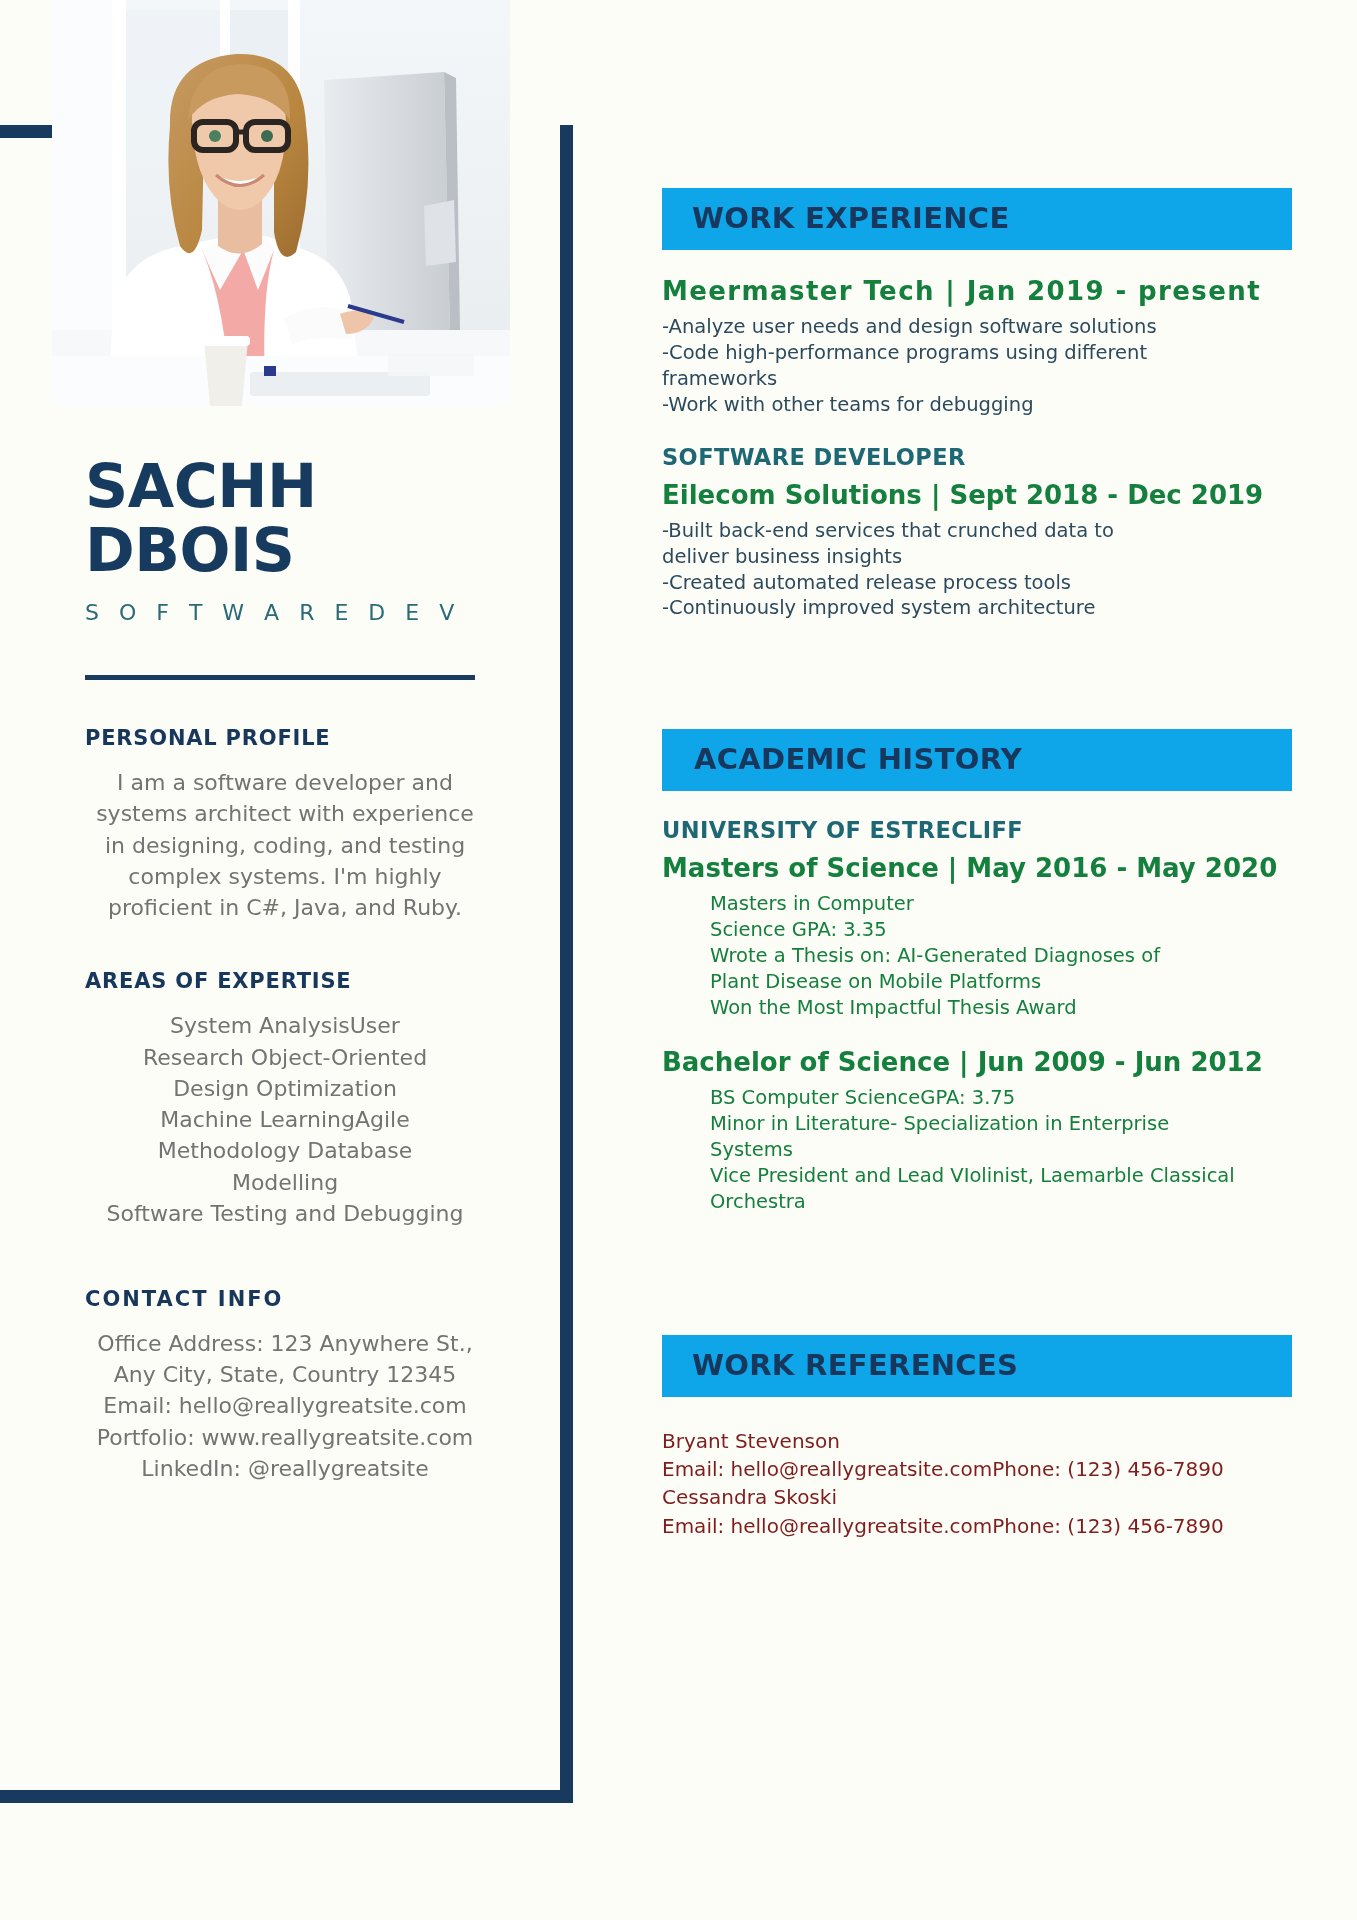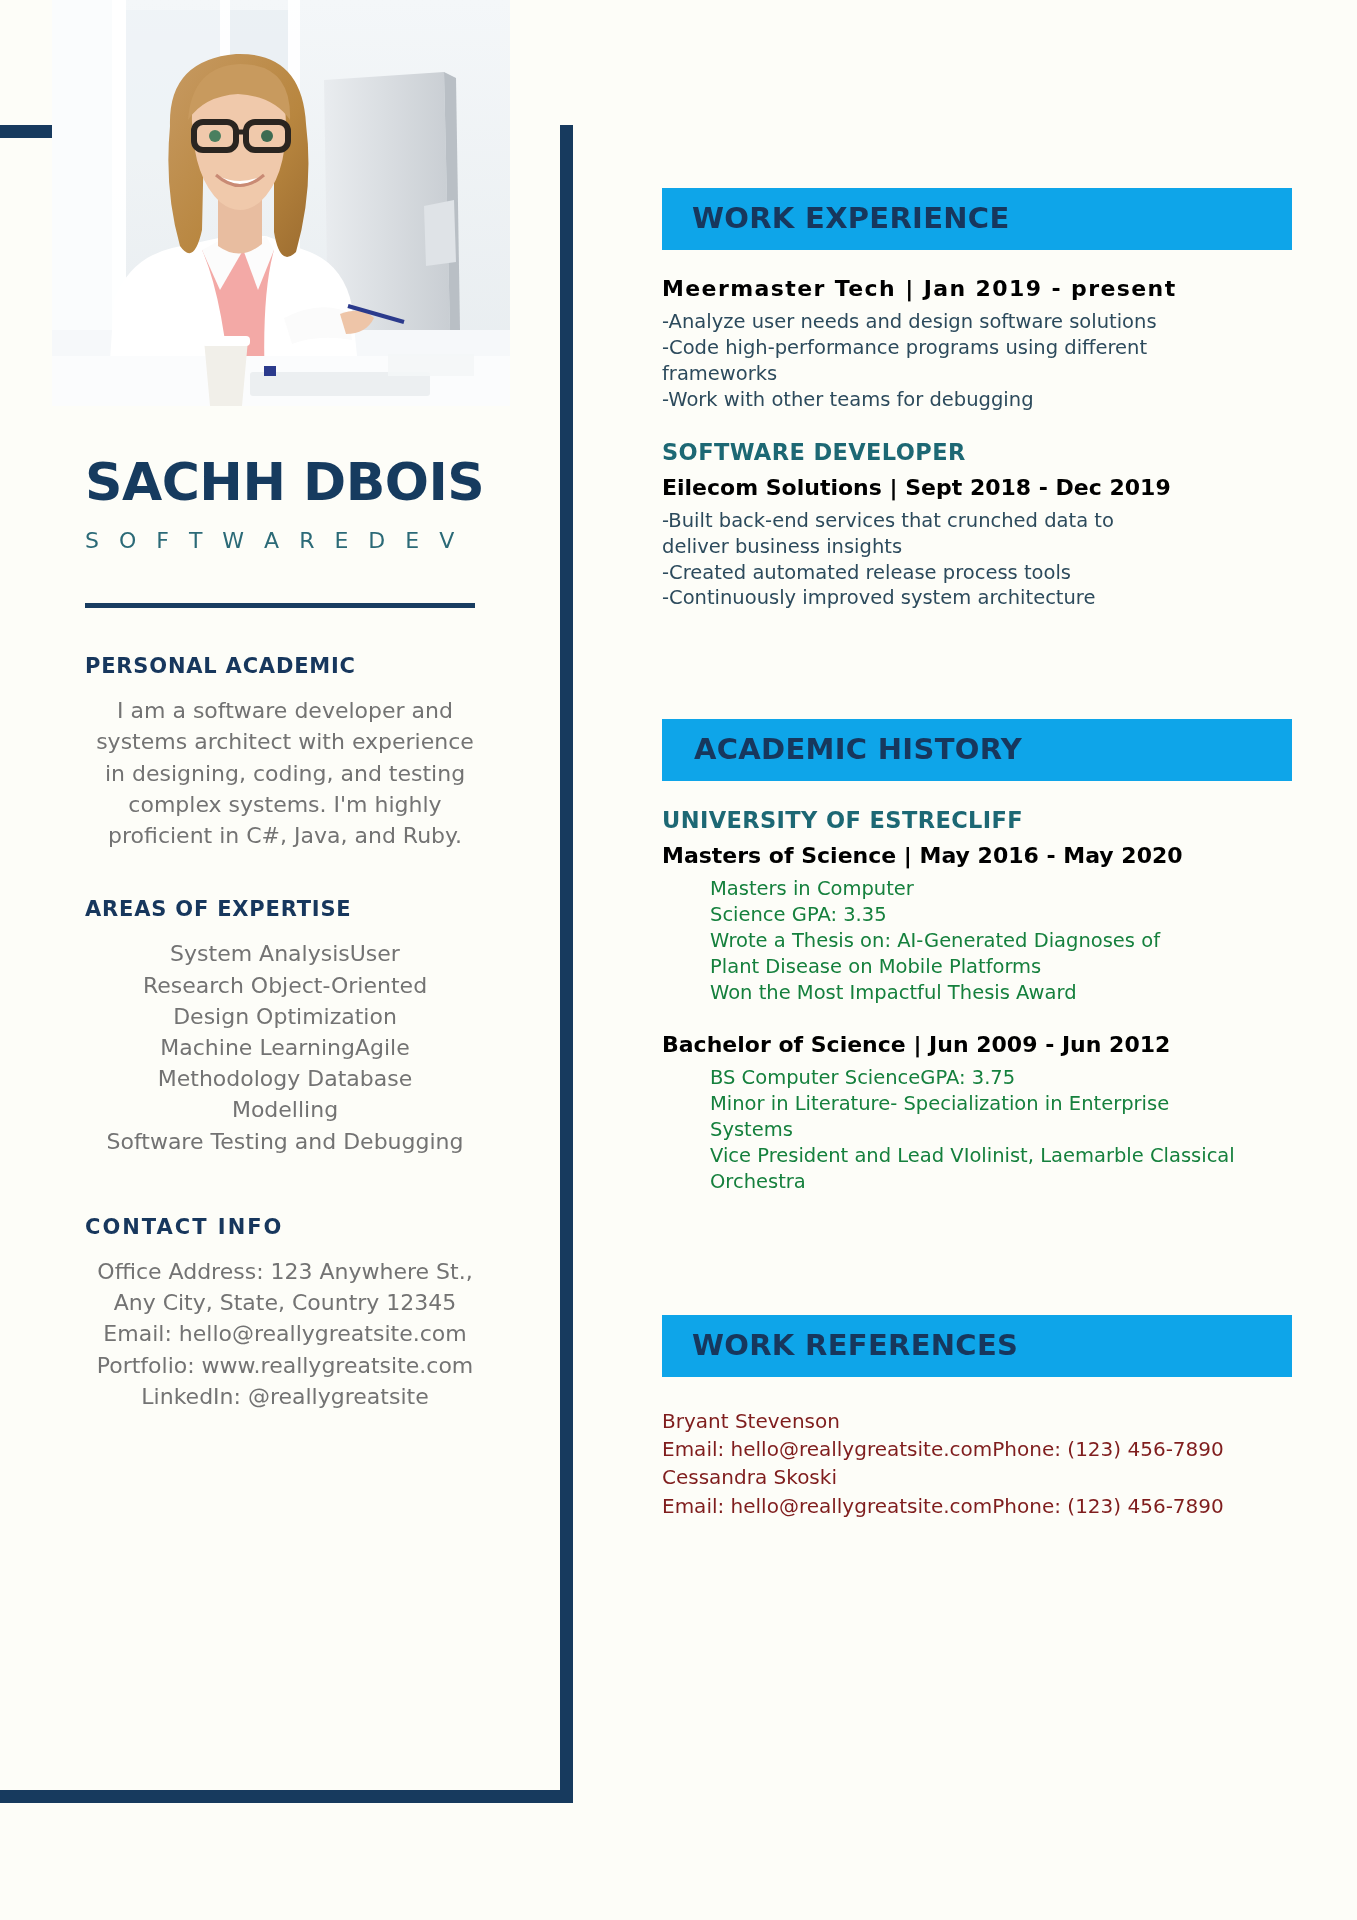--- a/index.html
+++ b/index.html
@@ -40,21 +40,21 @@
     background:#eef1f3;
   }
   .photo svg { display:block; width:100%; height:100%; }
 
   
   .left-col {
     position:absolute; left:85px; top:455px;
     width:400px;
   }
   .name {
-    font-size:52px; font-weight:bold;
+    font-size:60px; font-weight:bold;
     color:#163b5f; line-height:1.06;
     letter-spacing:-0.5px;
   }
   .role {
     margin-top:17px;
     font-size:22px; color:#2b6a77;
     letter-spacing:6.5px; line-height:1.25;
     max-height:30px; overflow:hidden;
   }
   .divider {
@@ -91,22 +91,22 @@
   }
   .band.academic { padding-left:32px; }
 
   .entry { margin-top:26px; }
   .entry-title {
     font-size:22.5px; font-weight:bold;
     color:#1d6874; letter-spacing:0.4px;
   }
   .entry-meta {
     margin-top:10px;
-    font-size:22px; font-weight:bold;
-    color:#000000;
+    font-size:26px; font-weight:bold;
+    color:#15803d;
   }
   .entry-meta.spaced { letter-spacing:1.4px; }
   .entry-body {
     margin-top:8px;
     font-size:19.5px; color:#2c4a5c;
     line-height:1.33;
     white-space:pre-line;
   }
   .entry-body.plain { color:#15803d;margin-left:48px; }
 
@@ -194,21 +194,21 @@
   </div>
 
   <div class="left-col">
 
     <div class="name">SACHH
 DBOIS</div>
     <div class="role">S O F T W A R E D E V E L O P E R</div>
     <div class="divider"></div>
 
     <div class="lsec">
-      <div class="lsec-title">PERSONAL ACADEMIC</div>
+      <div class="lsec-title">PERSONAL PROFILE</div>
       <div class="lsec-body">I am a software developer and systems architect with experience in designing, coding, and testing complex systems. I'm highly proficient in C#, Java, and  Ruby.</div>
     </div>
 
     <div class="lsec">
       <div class="lsec-title">AREAS OF EXPERTISE</div>
       <div class="lsec-body">System AnalysisUser
 Research Object-Oriented
 Design Optimization
 Machine LearningAgile
 Methodology Database

